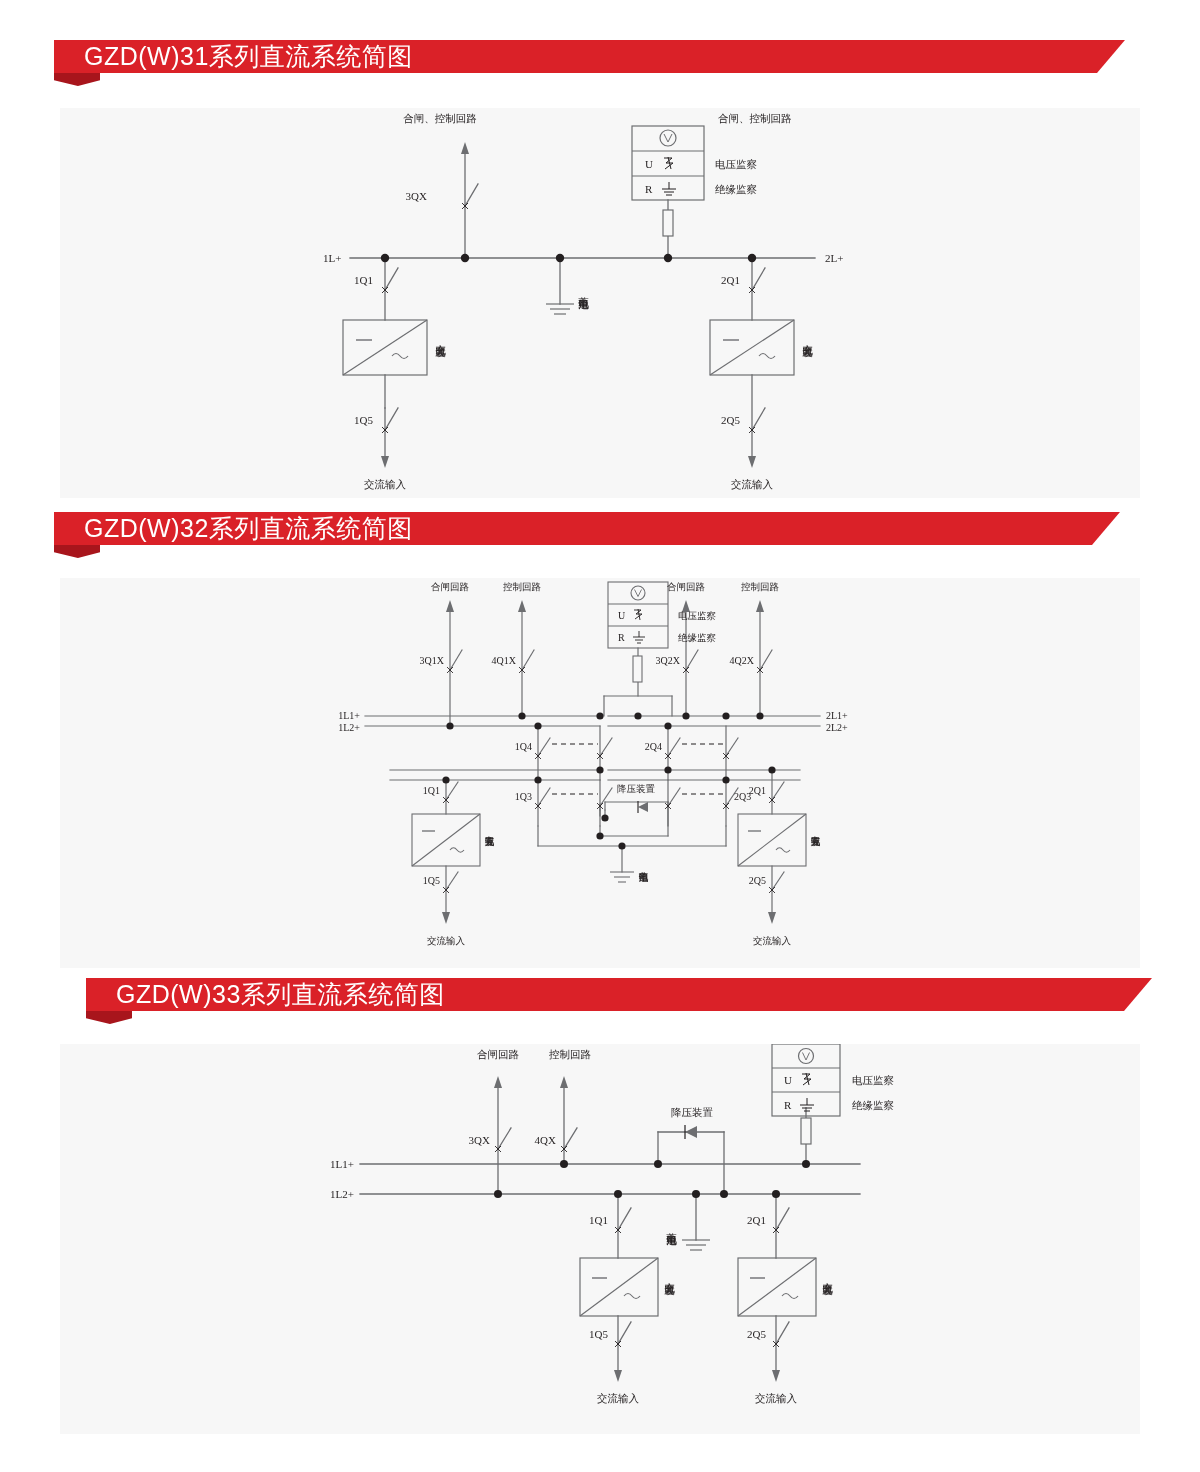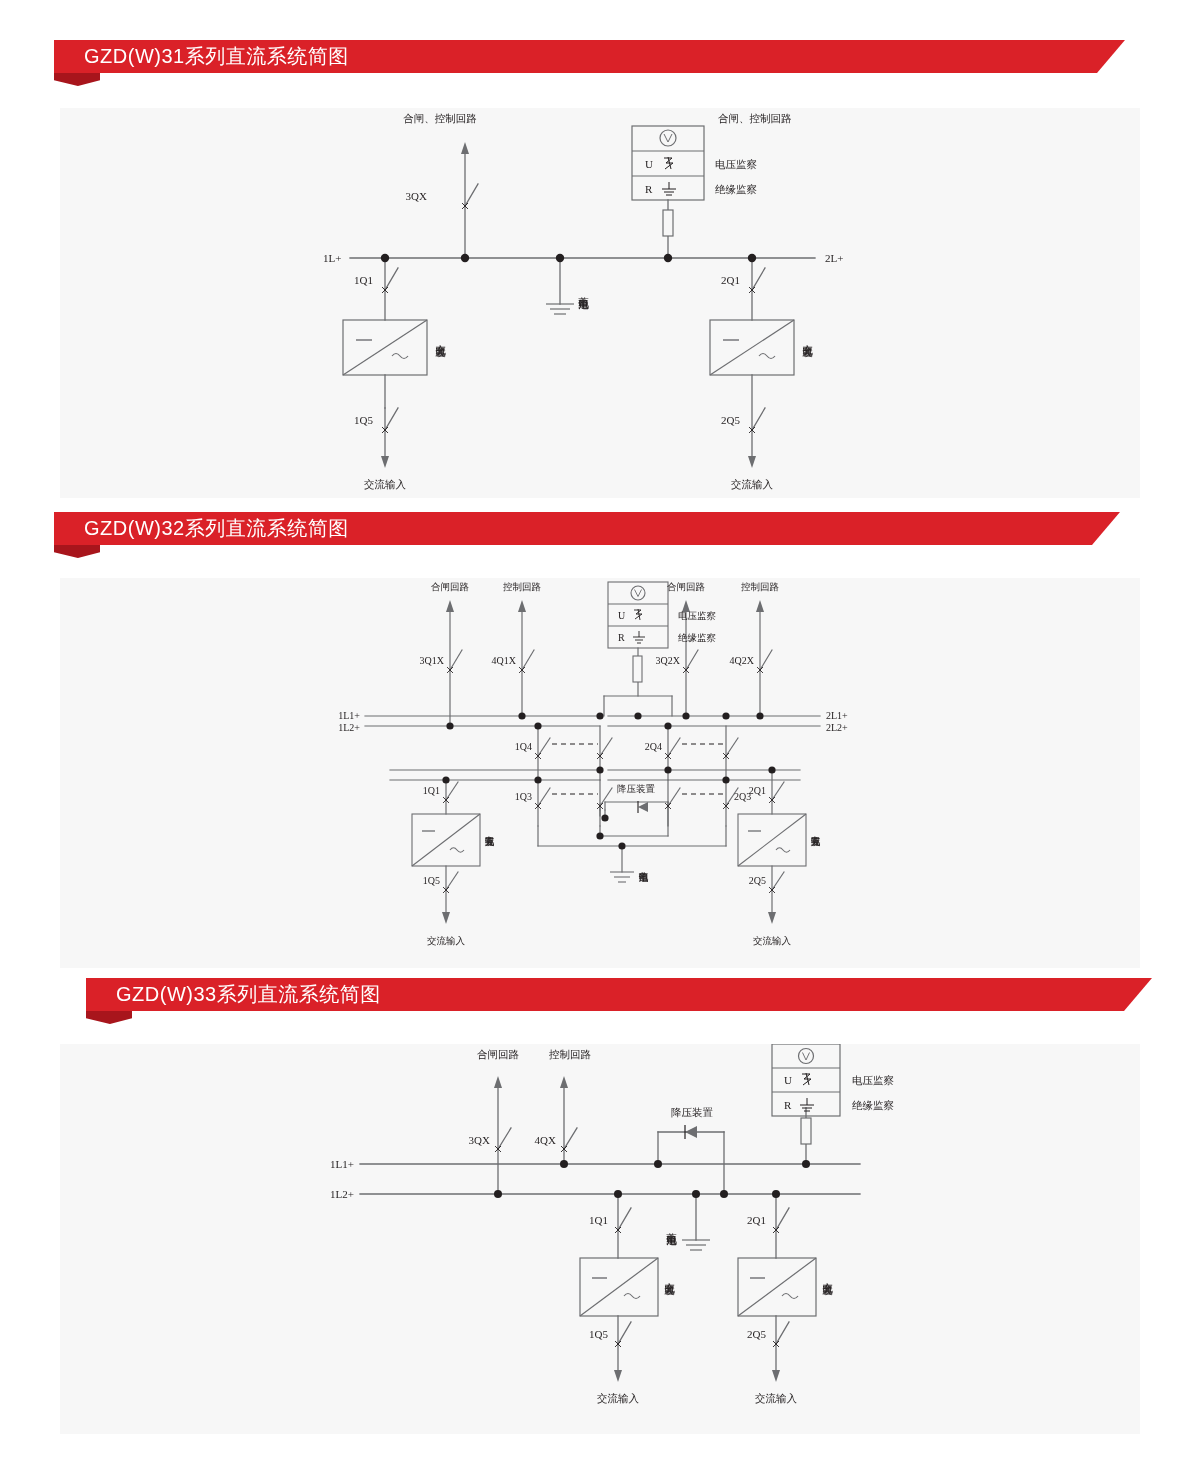--- a/index.html
+++ b/index.html
@@ -18,21 +18,21 @@
     background:#da2128;
     clip-path:polygon(0 0, 100% 0, calc(100% - 28px) 100%, 0 100%);
   }
   .banner .tail{
     position:absolute;left:0;top:33px;width:46px;height:13px;
     background:#a8151c;
     clip-path:polygon(0 0, 100% 0, 100% 55%, 52% 100%, 0 55%);
   }
   .banner .btitle{
     position:absolute;left:30px;top:0;height:27px;line-height:33px;
-    color:#ffffff;font-size:20px;letter-spacing:.5px;white-space:nowrap;
+    color:#ffffff;font-size:25px;letter-spacing:.5px;white-space:nowrap;
     font-family:"Liberation Sans","DejaVu Sans",sans-serif;
   }
 
   
   .panel{position:absolute;background:#f7f7f7;}
   .panel svg{display:block;}
 
   
   .lbl{font-family:"Liberation Serif","DejaVu Serif",serif;font-size:11px;fill:#231f20;}
   .lbl-cn{font-family:"DejaVu Sans","Liberation Sans",sans-serif;font-size:10.5px;fill:#231f20;}

